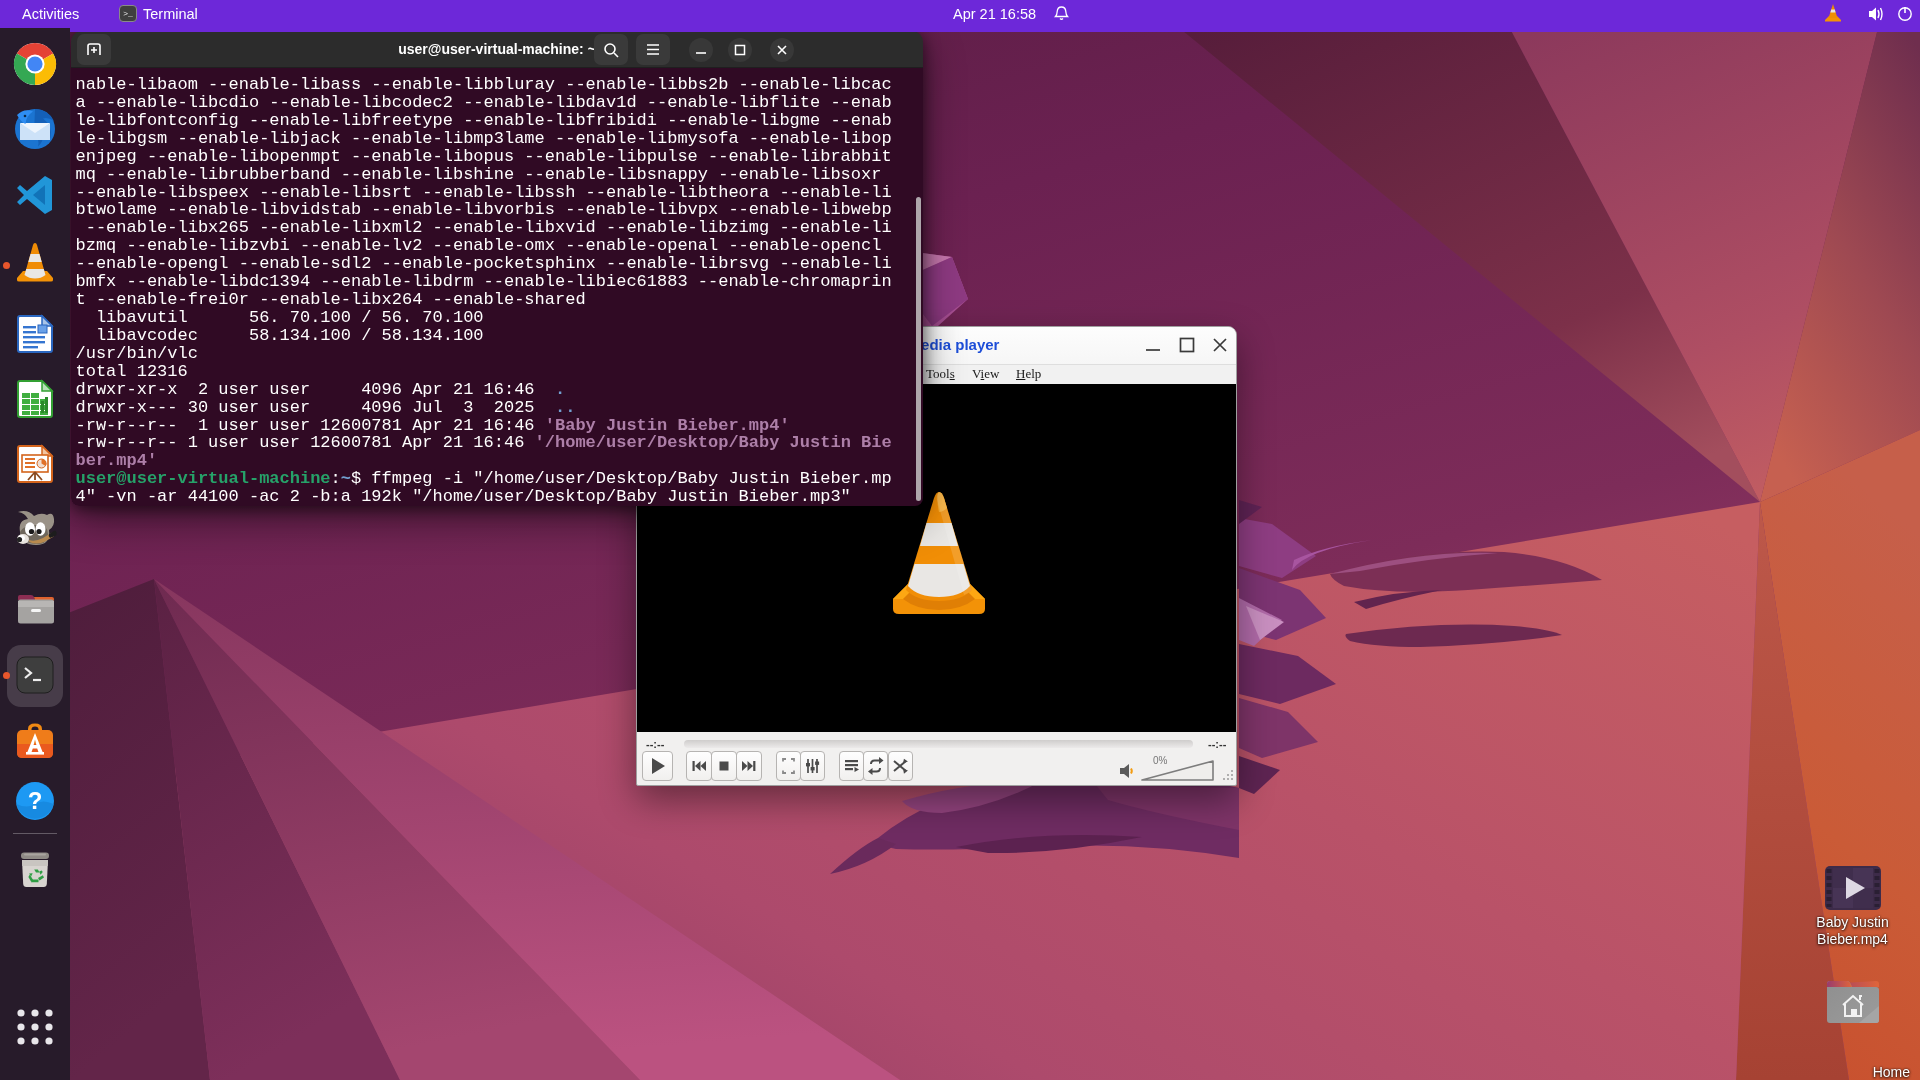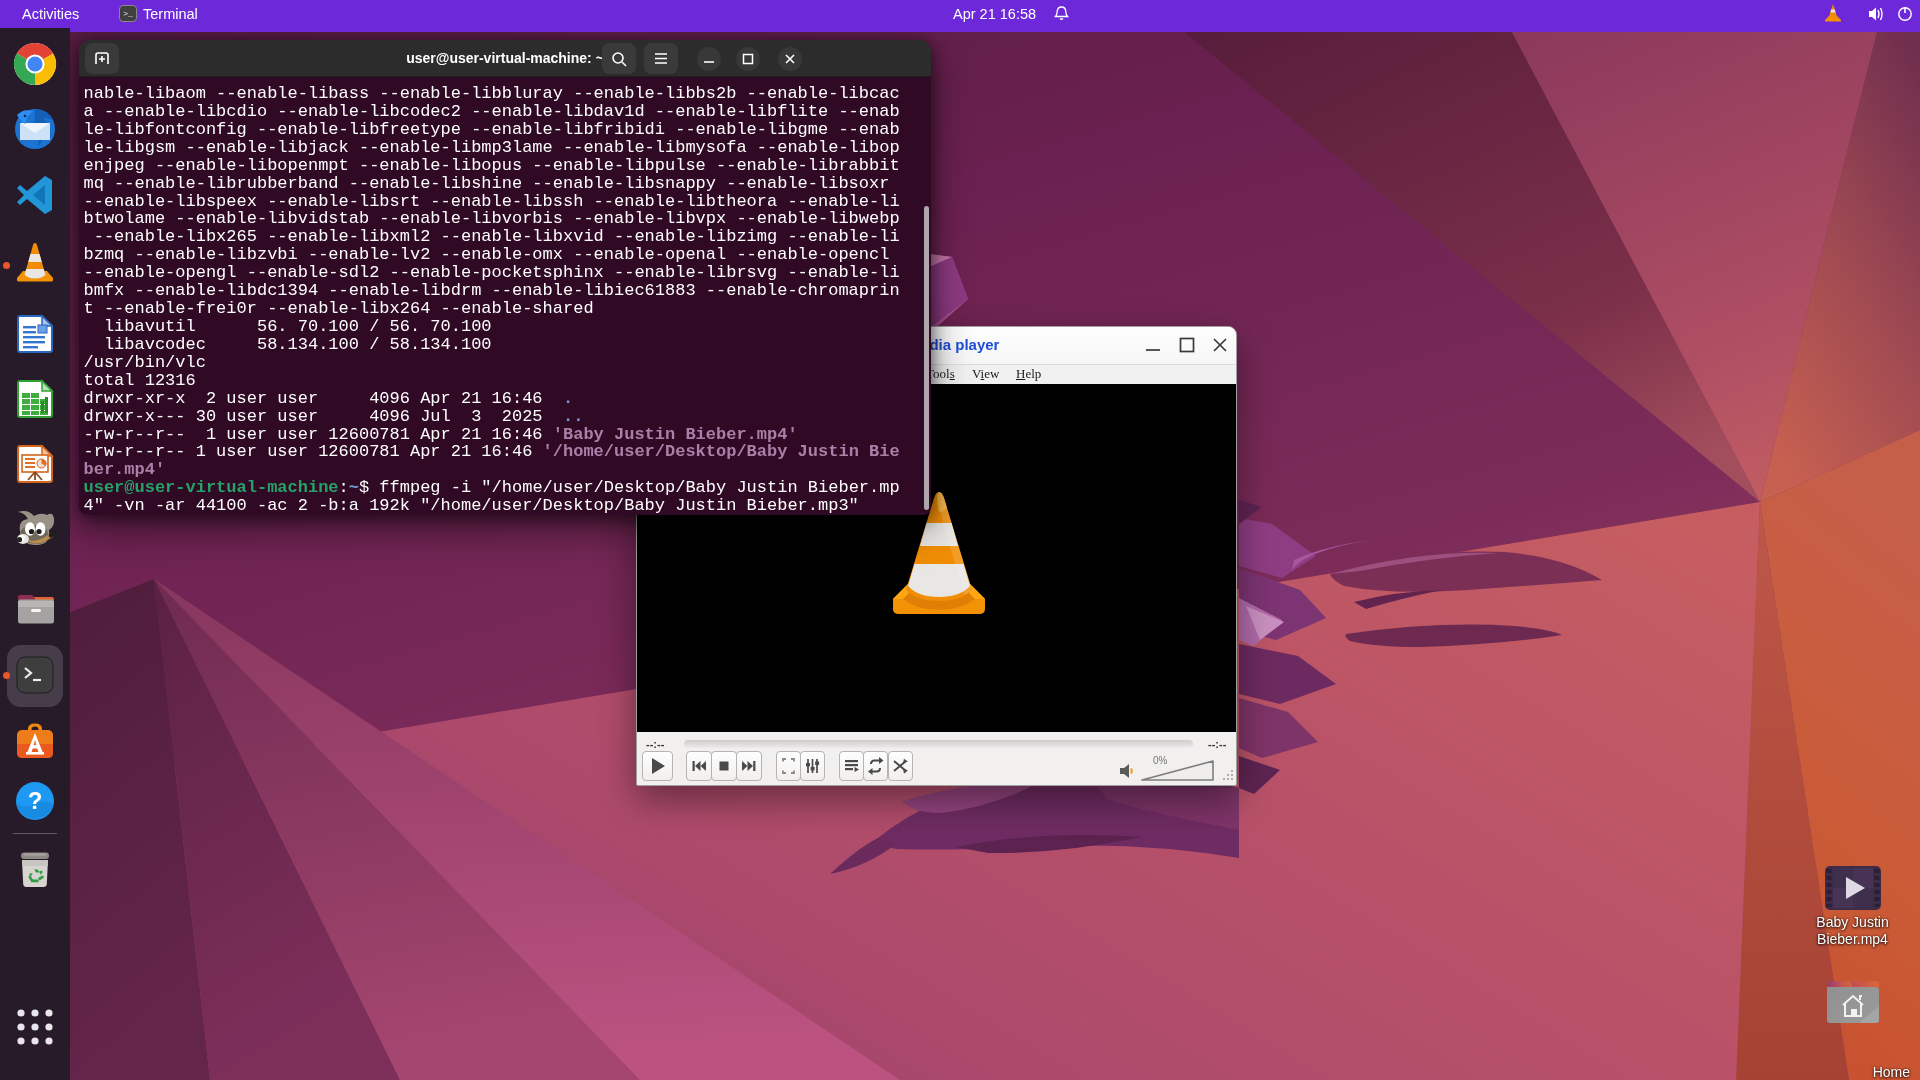--- a/index.html
+++ b/index.html
@@ -25,21 +25,21 @@
 #vlc .title { position:absolute; left:0; right:0; top:9px; text-align:center; font-weight:bold; font-size:15px; color:#1d4ed8; }
 #vlc .wbtn { position:absolute; top:0; width:34px; height:38px; color:#3a3a3a; }
 #vlc .menubar { position:absolute; left:0; top:38px; width:100%; height:19px; background:#f1f1f1; font-size:13px; color:#1a1a1a;font-family:Liberation Serif, serif; }
 #vlc .mi { position:absolute; top:1px; }
 #vlc .video { position:absolute; left:0; top:57px; width:599px; height:348px; background:#000; }
 #vlc .bottom { position:absolute; left:0; top:405px; width:599px; height:54px; }
 #vlc .tlab { position:absolute; font-size:11px; color:#333; font-weight:bold; letter-spacing:0; }
 #vlc .seek { position:absolute; left:47px; top:8px; width:509px; height:8px; border-radius:4px; background:linear-gradient(#cfcdcc,#eceaea); }
 .vbtn { position:absolute; border:1px solid #b6b4b2; border-radius:4px; background:linear-gradient(#fefefe,#f1f0ee); }
 
-#term { position:absolute; left:71px; top:40px; width:852px; height:475px; border-radius:12px 12px 8px 8px; box-shadow:0 3px 16px rgba(0,0,0,.55), 0 14px 40px rgba(0,0,0,.45);margin-left:8px; }
+#term { position:absolute; left:71px; top:31px; width:852px; height:475px; border-radius:12px 12px 8px 8px; box-shadow:0 3px 16px rgba(0,0,0,.55), 0 14px 40px rgba(0,0,0,.45); }
 #term .hbar { position:absolute; left:0; top:0; width:100%; height:37px; background:#2c2c2c; border-radius:11px 11px 0 0; border-bottom:1px solid #1f1f1f; }
 #term .htitle { position:absolute; left:0; right:0; top:10px; text-align:center; color:#fff; font-weight:bold; font-size:14px; }
 #term .hbtn { position:absolute; top:3px; width:34px; height:31px; background:#3a3a3a; border-radius:7px; }
 #term .cbtn { position:absolute; top:7px; width:24px; height:24px; background:#383838; border-radius:50%; }
 #term .body { position:absolute; left:0; top:37px; width:100%; height:438px; background:#300a24; border-radius:0 0 8px 8px; overflow:hidden; }
 #term pre { position:absolute; left:4.5px; top:8px; font-family:"Liberation Mono",monospace; font-size:17px; line-height:17.92px; color:#ffffff; }
 #term .sb { position:absolute; right:2px; top:129px; width:5.5px; height:304px; background:#bcb7ba; border-radius:3px; opacity:.9; }
 .bB { font-weight:bold; color:#729fcf; }
 .bP { font-weight:bold; color:#ad7fa8; }
 .bG { font-weight:bold; color:#26a269; }

